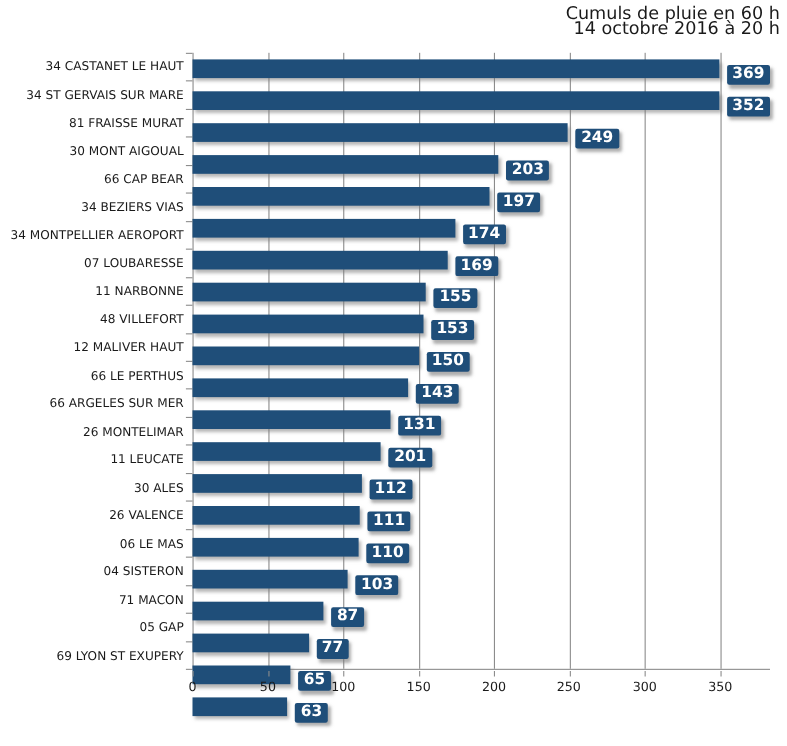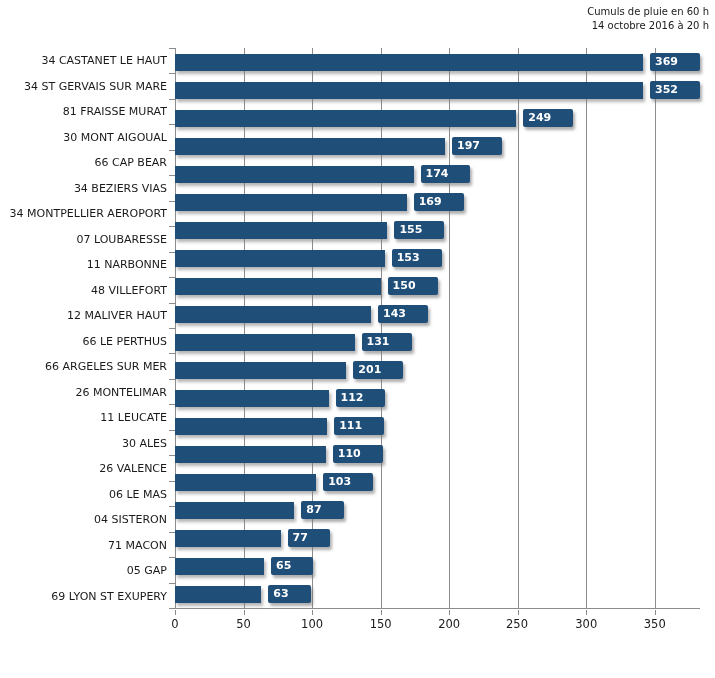--- a/index.html
+++ b/index.html
@@ -1,35 +1,35 @@
 <!DOCTYPE html>
 <html><head>
 <meta charset="utf-8">
 <style>
   * { margin:0; padding:0; box-sizing:border-box; }
   body { background:#ffffff; font-family:"DejaVu Sans","Liberation Sans",sans-serif; }
   .canvas { position:relative; width:715px; height:678px; background:#ffffff; overflow:hidden; }
 
   .chart-title { position:absolute; top:5px; right:6px; text-align:right;
-                 font-size:10px; line-height:14px; color:#1a1a1a; }
+                 font-size:16px; line-height:14px; color:#1a1a1a; }
 
   .plot { position:absolute; left:175px; top:48px; width:525px; height:561px;
           border-bottom:1px solid #8C8C8C; }
   .gridline { position:absolute; top:0; bottom:0; width:1px; background:#8C8C8C; }
   .cat-tick { position:absolute; left:-6px; width:6px; height:1px; background:#8C8C8C; }
 
   .bars { position:absolute; left:0; top:0; width:100%; height:100%;
           display:flex; flex-direction:column; }
   .bar-row { flex:1; display:flex; align-items:center; position:relative; }
   .bar { height:17px; background:#1F4E79;
          box-shadow:2px 3px 3px rgba(120,120,120,0.55); }
   .value-badge { margin-left:7px; background:#1F4E79; color:#ffffff;
-                 font-size:11px; font-weight:bold; line-height:13px;
-                 padding:2px 22px 3px 5px; border-radius:2px; white-space:nowrap;
-                 box-shadow:2px 3px 3px rgba(120,120,120,0.6); }
+                 font-size:14px; font-weight:bold; line-height:13px;
+                 padding:2px 5px 3px 5px; border-radius:2px; white-space:nowrap;
+                 box-shadow:2px 3px 3px rgba(120,120,120,0.6);margin-top:11px; }
 
   .cat-labels { position:absolute; left:0; top:48px; width:167px; height:561px;
                 display:flex; flex-direction:column; }
   .cat-label { flex:1; display:flex; align-items:center; justify-content:flex-end;
                font-size:11px; color:#1a1a1a; white-space:nowrap; }
 
   .x-tickmark { position:absolute; top:610px; width:1px; height:5px; background:#8C8C8C; }
   .x-ticklabel { position:absolute; top:617px; transform:translateX(-50%);
                  font-size:11.5px; color:#1a1a1a; }
 
@@ -113,20 +113,24 @@
         </div>
         <div class="bar-row">
           <div class="bar" style="width: 91.906%;"></div>
           <div class="value-badge">352</div>
         </div>
         <div class="bar-row">
           <div class="bar" style="width: 65.0131%;"></div>
           <div class="value-badge">249</div>
         </div>
         <div class="bar-row">
+          <div class="bar" style="width: 53.0026%;"></div>
+          <div class="value-badge">203</div>
+        </div>
+        <div class="bar-row">
           <div class="bar" style="width: 51.436%;"></div>
           <div class="value-badge">197</div>
         </div>
         <div class="bar-row">
           <div class="bar" style="width: 45.4308%;"></div>
           <div class="value-badge">174</div>
         </div>
         <div class="bar-row">
           <div class="bar" style="width: 44.1253%;"></div>
           <div class="value-badge">169</div>

